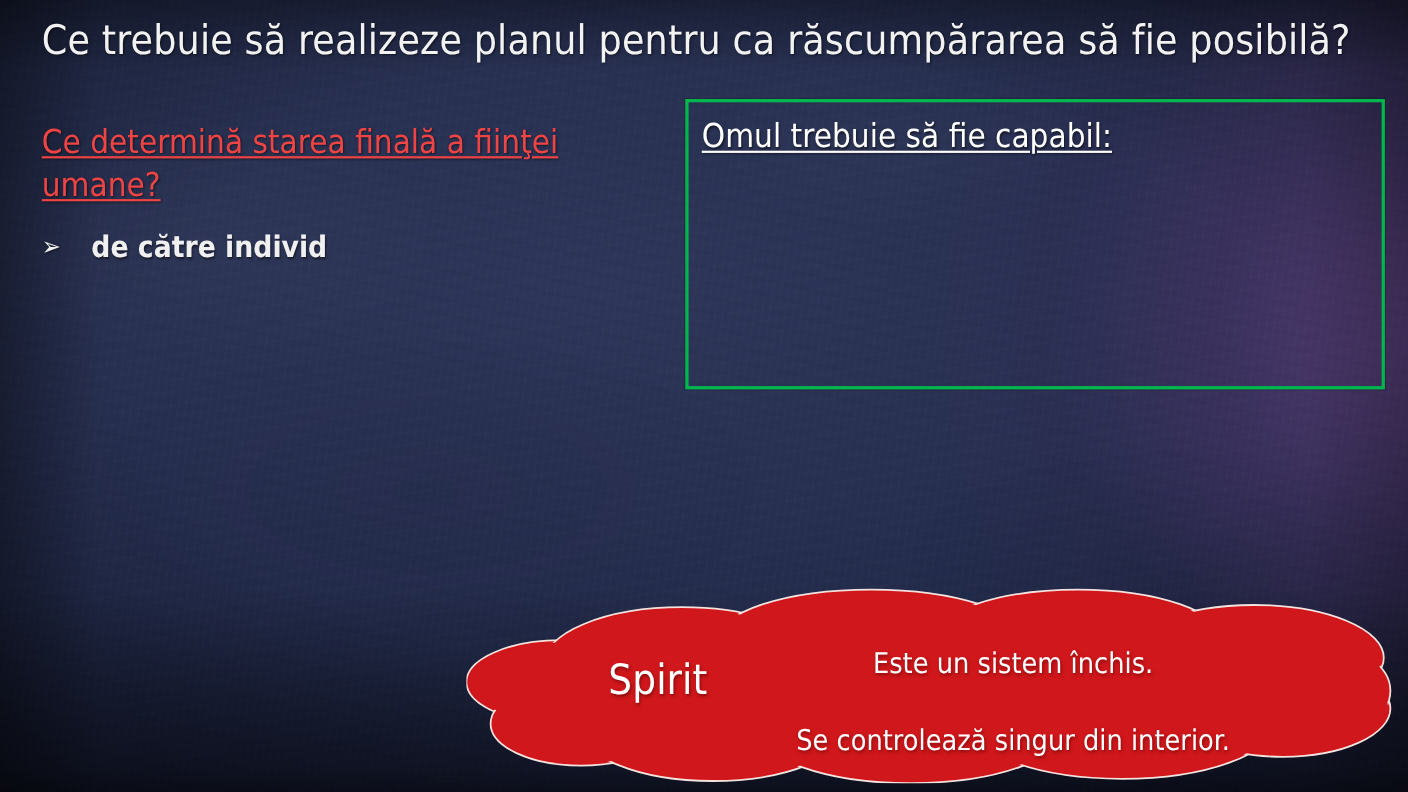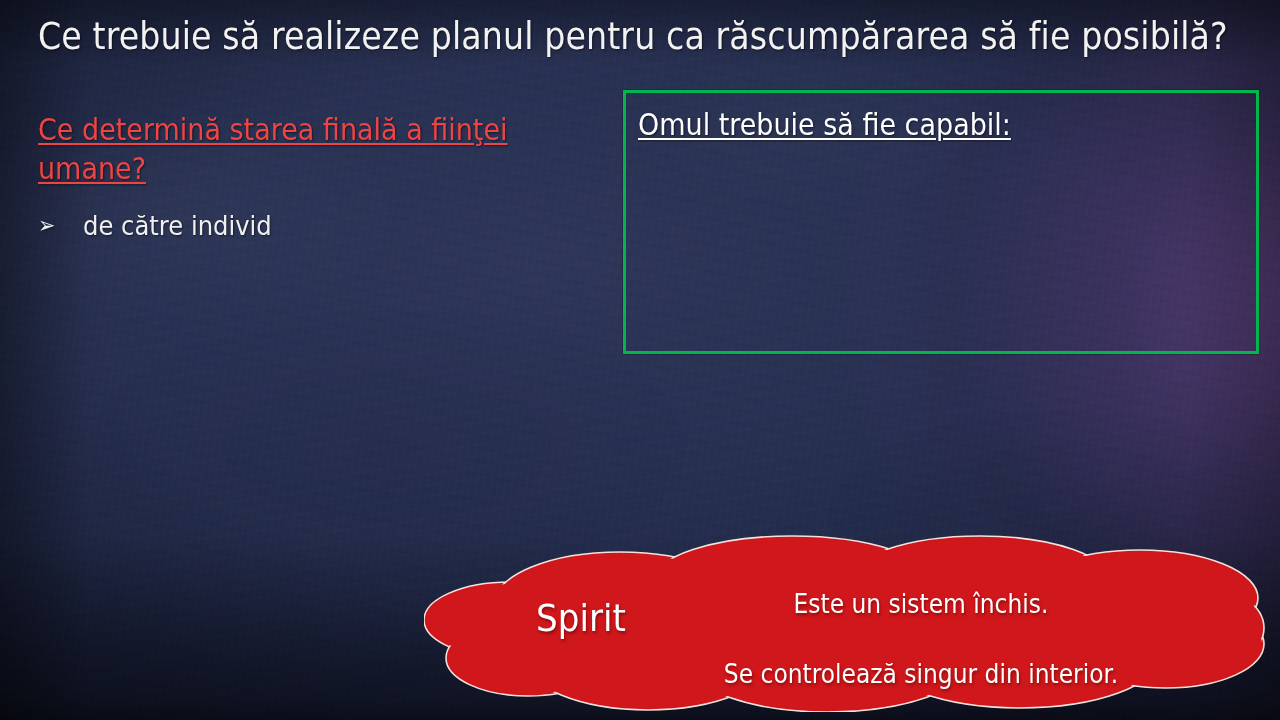--- a/index.html
+++ b/index.html
@@ -97,21 +97,21 @@
     width: 22px;
     font-size: 23px;
     line-height: 1.50;
     color: #f0f0f0;
   }
   .bullet-text {
     flex: 1 1 auto;
     text-indent: 0;
     padding-left: 1px;
   }
-  .bullet-text .cont { display: block; padding-left: 22px; }
+  .bullet-text .cont { display: block; padding-left: 22px; font-weight: bold; }
 
   
   #green-box {
     position: absolute;
     left: 594px;
     top: 90px;
     width: 636px;
     height: 264px;
     border: 3px solid #00b64d;
     box-sizing: border-box;
@@ -135,21 +135,21 @@
     position: absolute;
     left: 424px;
     top: 524px;
     width: 842px;
     height: 188px;
   }
   #cloud svg { position: absolute; inset: 0; width: 100%; height: 100%; }
 
   #cloud-label {
     position: absolute;
-    left: 67px;
+    left: 84px;
     top: 72px;
     width: 180px;
     text-align: center;
     font-size: 38px;
     color: #ffffff;
     text-shadow: 1px 2px 3px rgba(70,0,0,0.55);
   }
   #cloud-lines {
     position: absolute;
     left: 182px;

